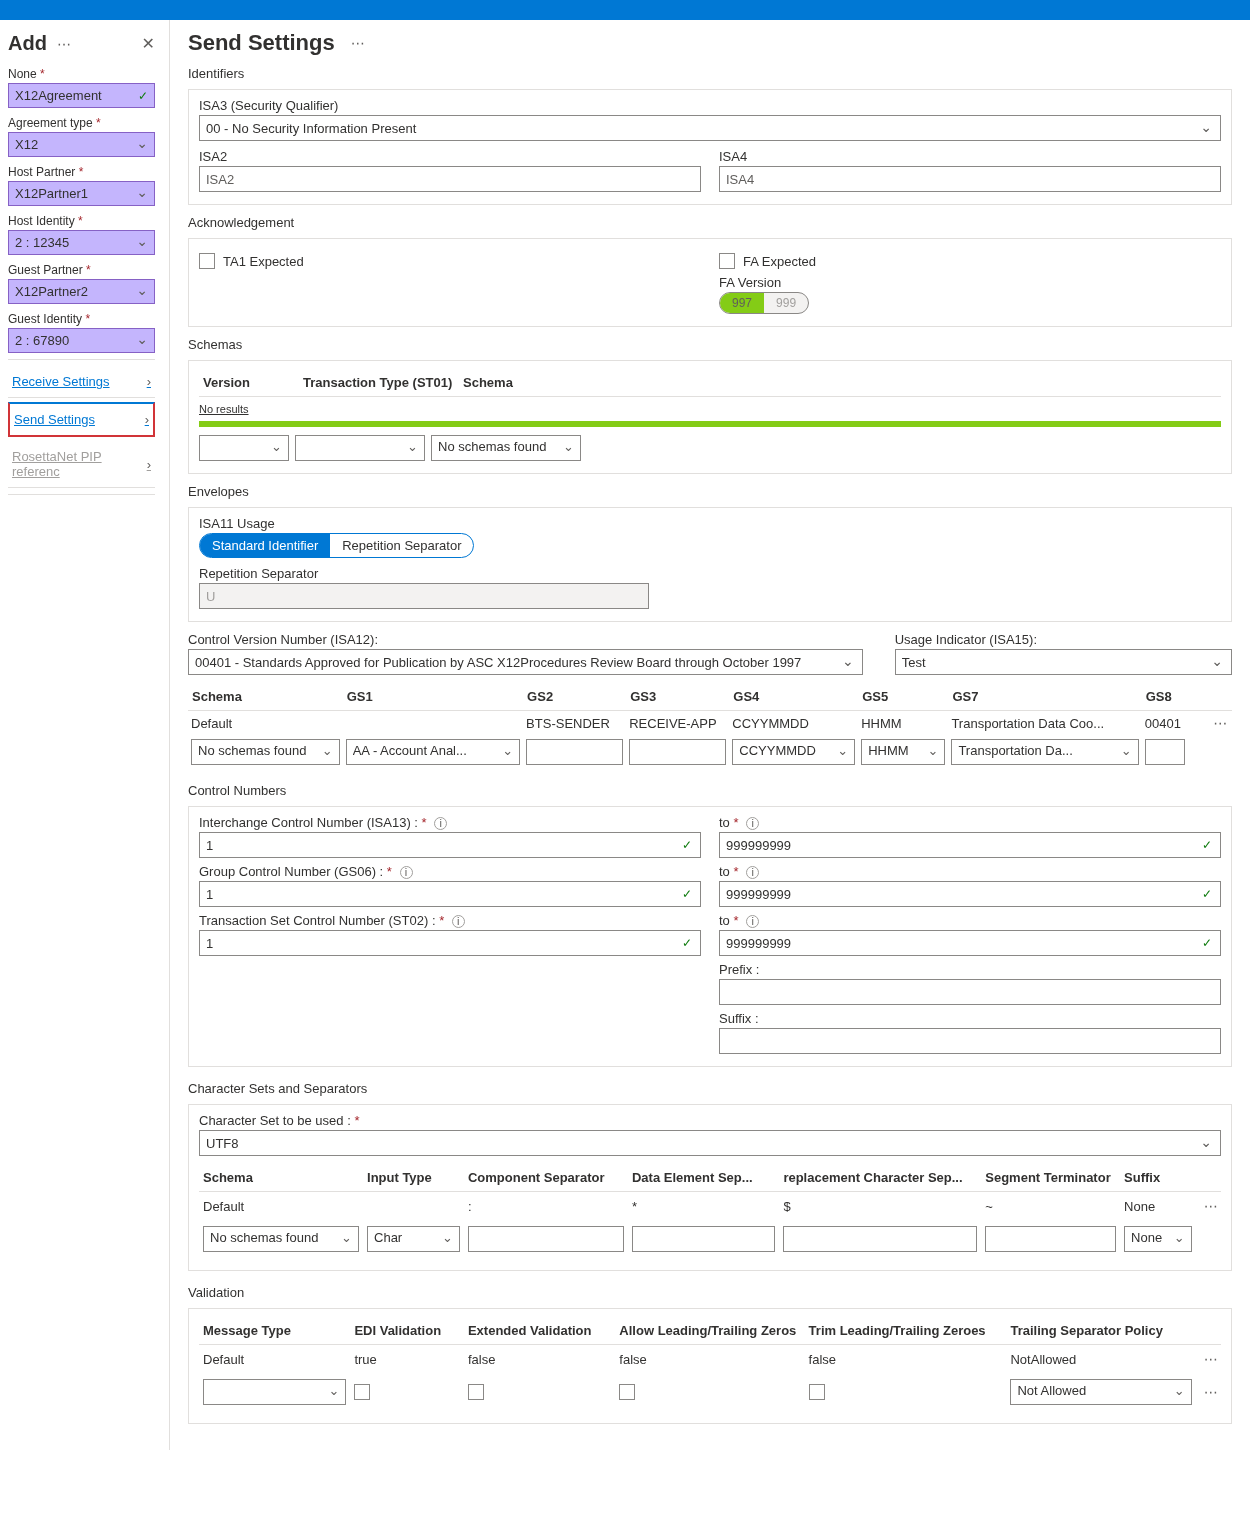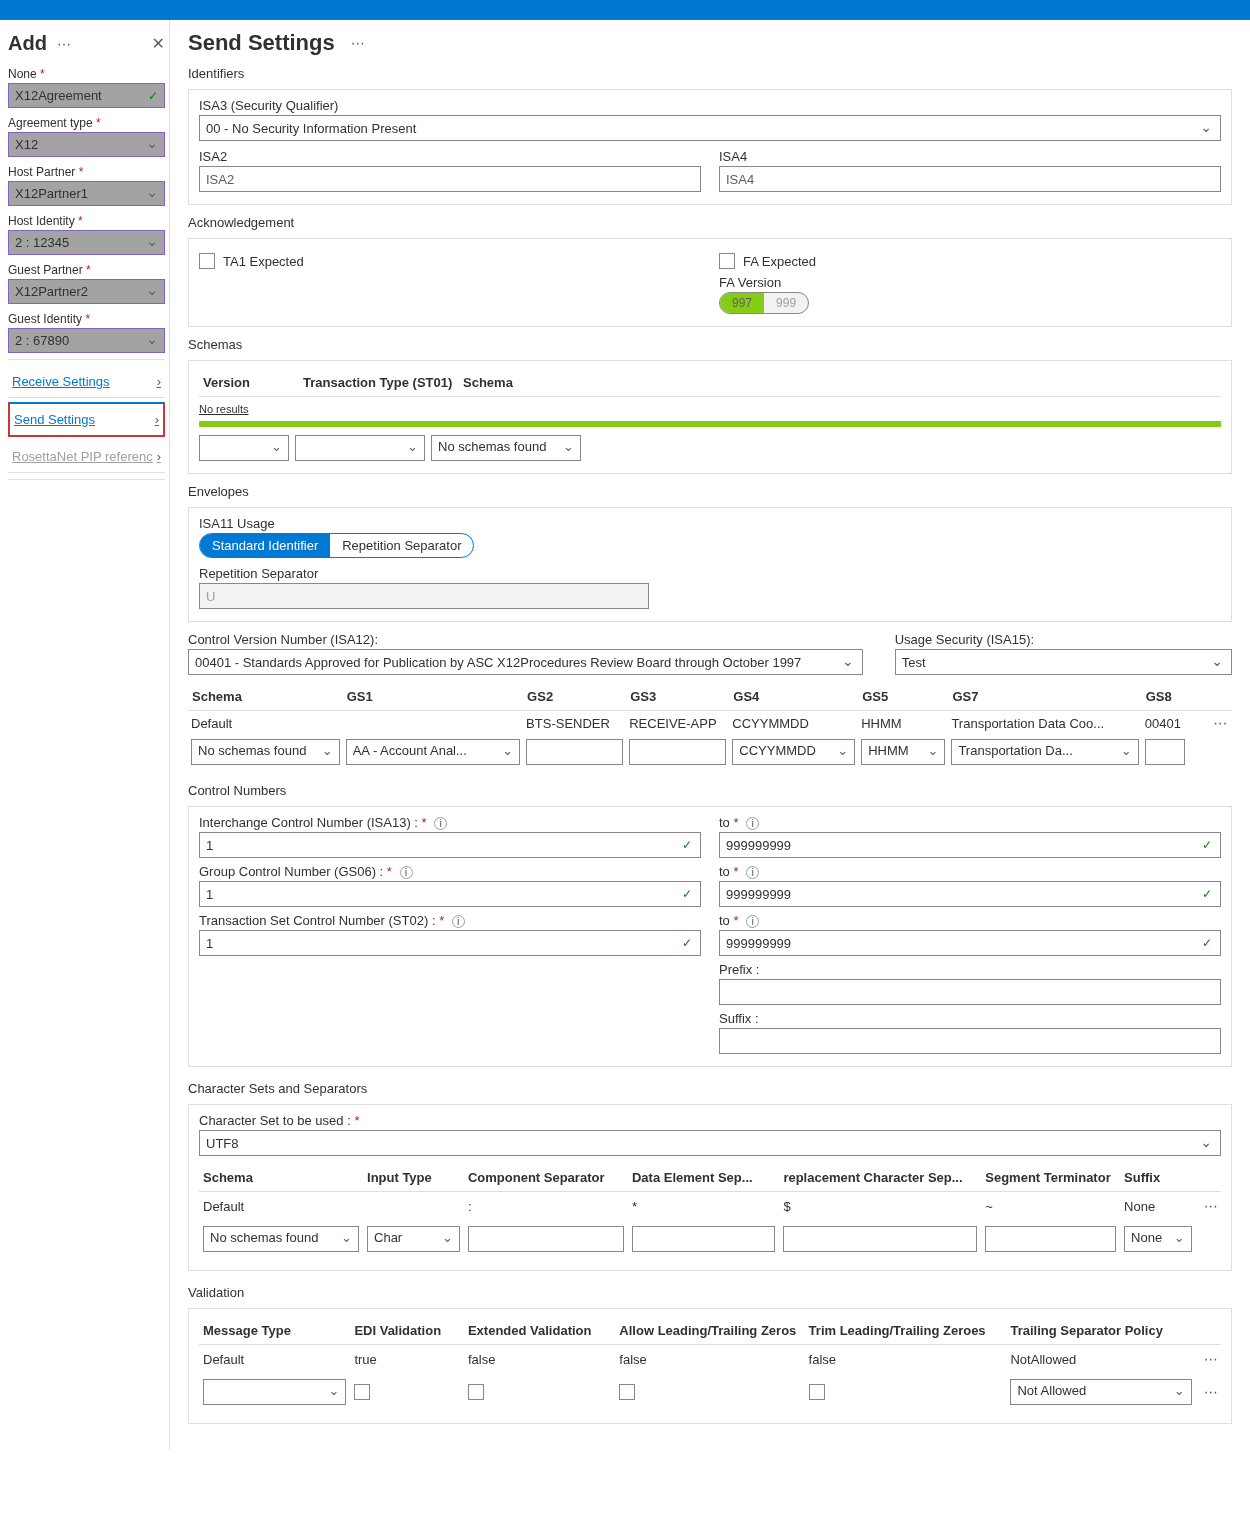--- a/index.html
+++ b/index.html
@@ -1,26 +1,26 @@
 <!DOCTYPE html>
 <html><head>
 <meta charset="utf-8">
 <style>
 * { box-sizing: border-box; margin: 0; padding: 0; font-family: "Segoe UI", Arial, sans-serif; }
 body { background: #fff; color: #323130; font-size: 13px; }
 .topbar { height: 20px; background: #0078d4; }
 .layout { display: flex; }
-.sidebar { width: 170px; border-right: 1px solid #e1dfdd; padding: 12px 4px 12px 8px; flex-shrink: 0; }
+.sidebar { width: 170px; border-right: 1px solid #e1dfdd; padding: 12px 14px 12px 8px; flex-shrink: 0; }
 .sb-header { display: flex; align-items: center; justify-content: space-between; margin-bottom: 12px; }
 .sb-header h2 { font-size: 20px; font-weight: 600; }
 .sb-close { font-size: 16px; cursor: pointer; color: #605e5c; }
 .sb-dots { font-size: 14px; color: #605e5c; margin-left: 6px; }
 .field-label { font-size: 12px; color: #323130; margin-top: 8px; margin-bottom: 2px; }
 .req { color: #a4262c; }
-.sb-select { width: 100%; border: 1px solid #8661c5; padding: 4px 22px 4px 6px; font-size: 13px; background: #a3a3a3; position: relative; display: flex; align-items: center; justify-content: space-between; cursor: pointer; }
+.sb-select { width: 100%; border: 1px solid #8661c5; padding: 4px 22px 4px 6px; font-size: 13px; background: #c4b5fd; position: relative; display: flex; align-items: center; justify-content: space-between; cursor: pointer; }
 .sb-select.check::after { content: "✓"; color: #107c10; position: absolute; right: 6px; font-size: 12px; }
 .sb-select.chev::after { content: "⌄"; position: absolute; right: 6px; color: #605e5c; font-size: 14px; top: 2px; }
 .sb-link { display: flex; justify-content: space-between; align-items: center; padding: 8px 4px; color: #0078d4; font-size: 13px; cursor: pointer; border-bottom: 1px solid #e1dfdd; margin-top: 4px; text-decoration: underline; }
 .sb-link.active { border: 2px solid #d13438; border-top: 2px solid #0078d4; }
 .sb-link.muted { color: #a19f9d; }
 .sb-link .chev { color: #605e5c; }
 .sb-divider { border-bottom: 1px solid #e1dfdd; margin: 6px 0; }
 
 .main { flex: 1; padding: 10px 18px 20px 18px; min-width: 0; }
 .page-title-row { display: flex; align-items: center; gap: 10px; margin-bottom: 10px; }
@@ -195,21 +195,21 @@
     </fieldset>
 
     <div class="row2" style="margin-top:10px;gap:32px;">
       <div class="col" style="flex:2;">
         <div class="lbl">Control Version Number (ISA12):</div>
         <div class="sel">
             <span class="ellip">00401 - Standards Approved for Publication by ASC X12Procedures Review Board through October 1997</span>
           </div>
       </div>
       <div class="col" style="flex:1;">
-        <div class="lbl">Usage Security (ISA15):</div>
+        <div class="lbl">Usage Indicator (ISA15):</div>
         <div class="sel">
             <span>Test</span>
           </div>
       </div>
     </div>
 
     <table class="tbl gs" style="margin-top:8px;table-layout:fixed;">
       <colgroup>
           <col style="width:120px">
           <col style="width:140px">

